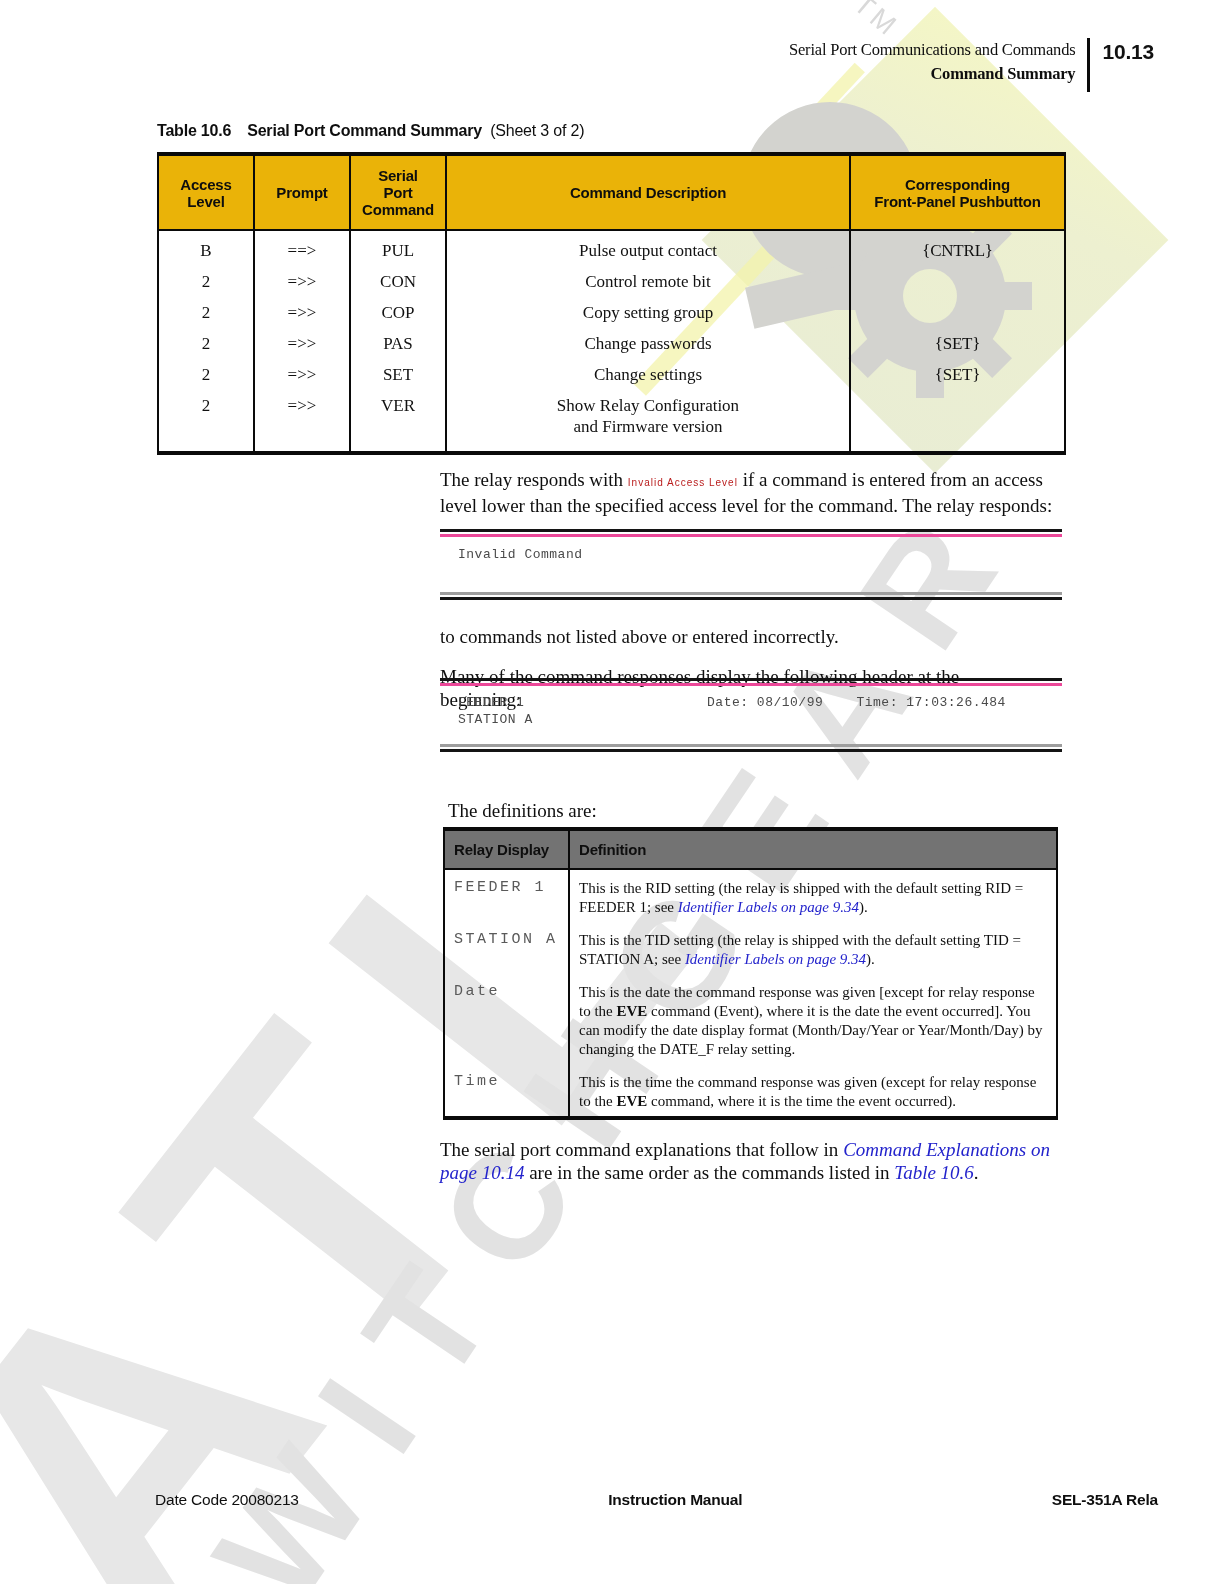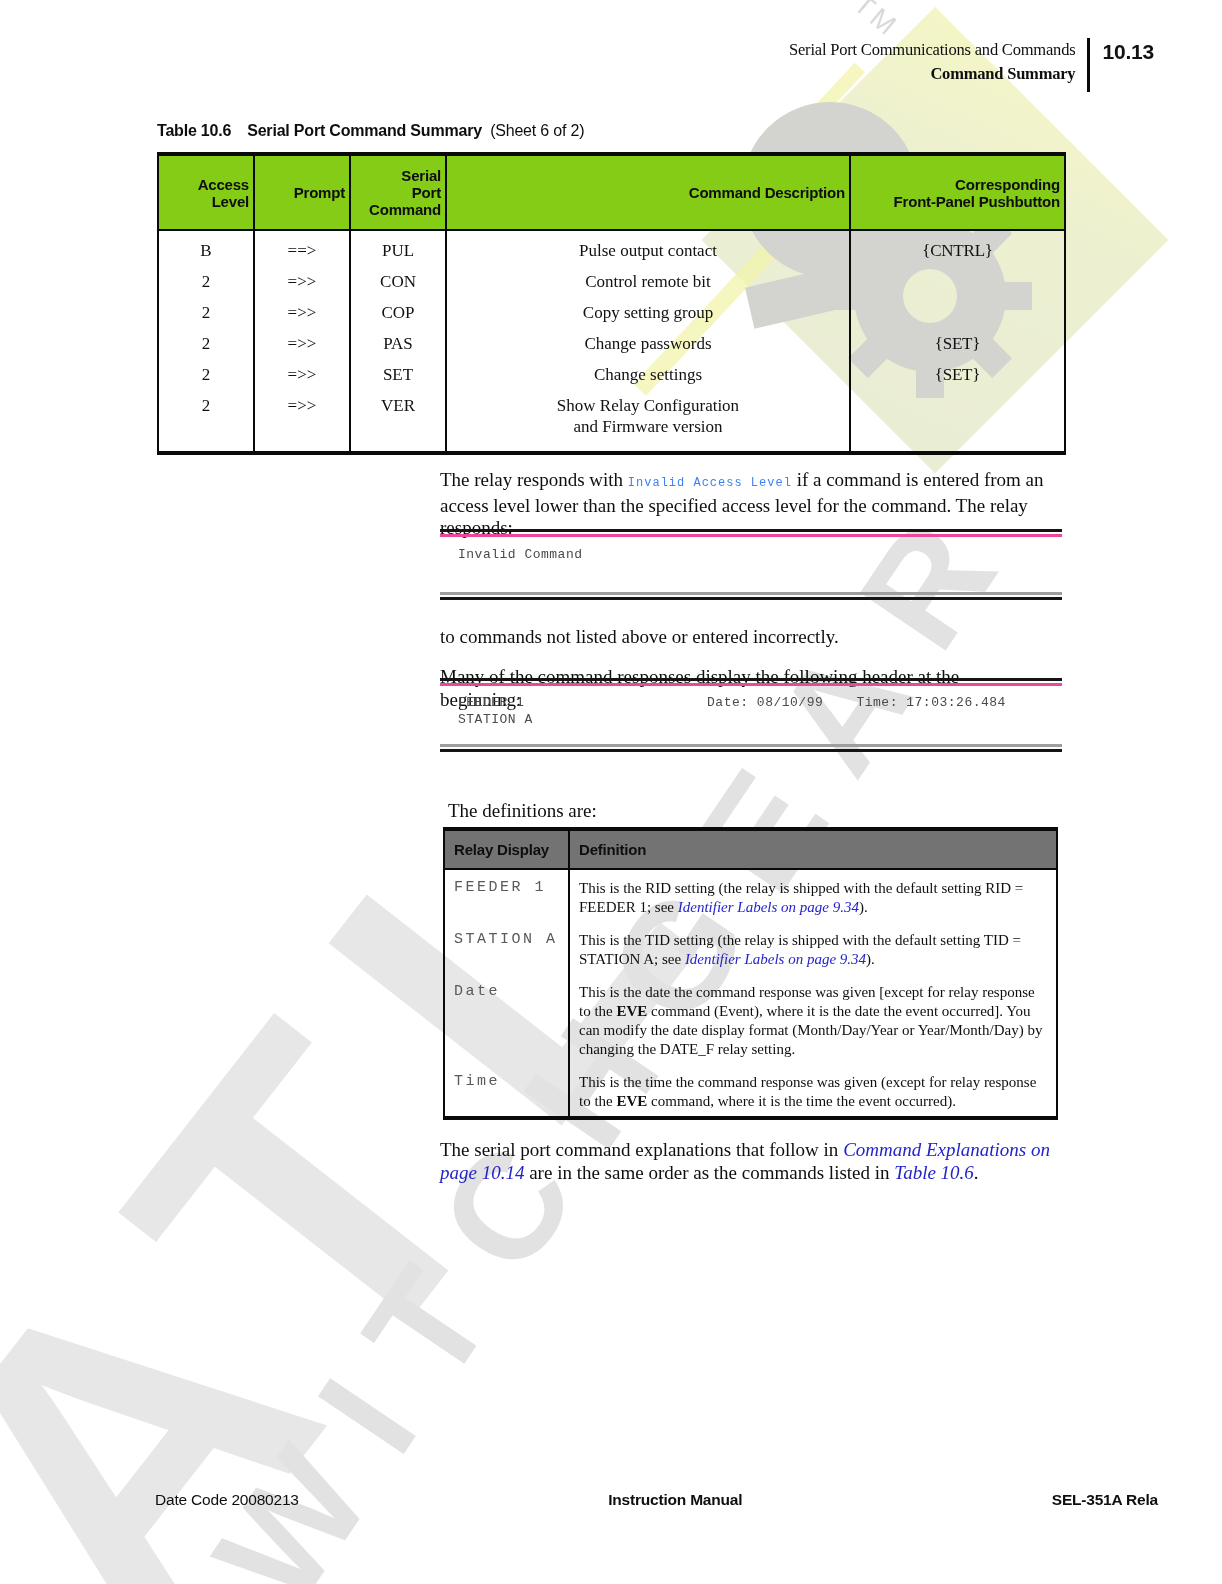--- a/index.html
+++ b/index.html
@@ -40,40 +40,40 @@
 
   .tbl-title{position:absolute;left:157px;top:122px;font-family:"Liberation Sans",sans-serif;
              font-size:16px;letter-spacing:-0.2px;color:#0e0e0e;}
   .tbl-title .t-label{font-weight:bold;}
   .tbl-title .t-name{font-weight:bold;margin-left:16px;}
   .tbl-title .t-suffix{font-weight:normal;margin-left:4px;}
 
   table{border-collapse:collapse;table-layout:fixed;}
   .cmd-table{position:absolute;left:157px;top:152px;width:907px;
              border-top:4px solid #0a0a0a;border-bottom:4px solid #0a0a0a;}
-  .cmd-table th{background:#84cc16;border:2px solid #0a0a0a;
+  .cmd-table th{background:#eab308;border:2px solid #0a0a0a;
                 font:bold 15px/17px "Liberation Sans",sans-serif;letter-spacing:-0.2px;
-                padding:11px 4px;text-align:right;vertical-align:middle;color:#0e0e0e;}
+                padding:11px 4px;text-align:center;vertical-align:middle;color:#0e0e0e;}
   .cmd-table td{border-left:2px solid #0a0a0a;border-right:2px solid #0a0a0a;
                 font:17px/21px "Liberation Serif",serif;text-align:center;
                 padding:5px 4px;vertical-align:top;}
   .cmd-table tbody tr:first-child td{padding-top:9px;}
   .cmd-table tbody tr:last-child td{padding-bottom:14px;}
   .cell-cmd{font-weight:bold;}
   .cell-desc{white-space:pre-line;}
   .cell-push{font:bold 15px/21px "Liberation Sans",sans-serif;letter-spacing:-0.2px;}
 
   .para{position:absolute;font:19px/22.5px "Liberation Serif",serif;color:#0f0f0f;}
   .p1{left:440px;top:450px;width:625px;}
   .p2{left:440px;top:607px;width:625px;}
   .p3{left:440px;top:647px;width:560px;}
   .p4{left:448px;top:781px;width:560px;}
   .p5{left:440px;top:1120px;width:632px;}
 
-  .seg-code{font-family:Liberation Mono, monospace;font-size:12px;color:#3b82f6;
+  .seg-code{font-family:Liberation Sans, sans-serif;font-size:10px;color:#b91c1c;
             letter-spacing:1px;}
   .seg-link{color:#2323cc;font-style:italic;}
   .seg-bold{font-weight:bold;}
 
   .codeblock{position:absolute;left:440px;width:622px;
              border-top:3px solid #141414;border-bottom:3px solid #141414;padding:2px 0;}
   .code1{top:529px;}
   .code2{top:678px;}
   .codeblock-inner{border-top:3px solid #ec4899;border-bottom:3px solid #9e9e9e;
                    font:13px/17px "Liberation Mono",monospace;color:#4a4a4a;
@@ -140,21 +140,21 @@
     <div class="ph-text">
       <div>Serial Port Communications and Commands</div>
       <div class="ph-sub">Command Summary</div>
     </div>
     <div class="ph-bar"></div>
     <div class="ph-num">10.13</div>
   </div>
 
   <div class="tbl-title">
     <span class="t-label">Table 10.6</span><span class="t-name">Serial Port Command Summary</span>
-    <span class="t-suffix">(Sheet 6 of 2)</span>
+    <span class="t-suffix">(Sheet 3 of 2)</span>
   </div>
 
   <table class="cmd-table">
     <colgroup>
       <col style="width:96px">
         <col style="width:96px">
         <col style="width:96px">
       <col style="width:404px">
         <col style="width:215px">
     </colgroup>

